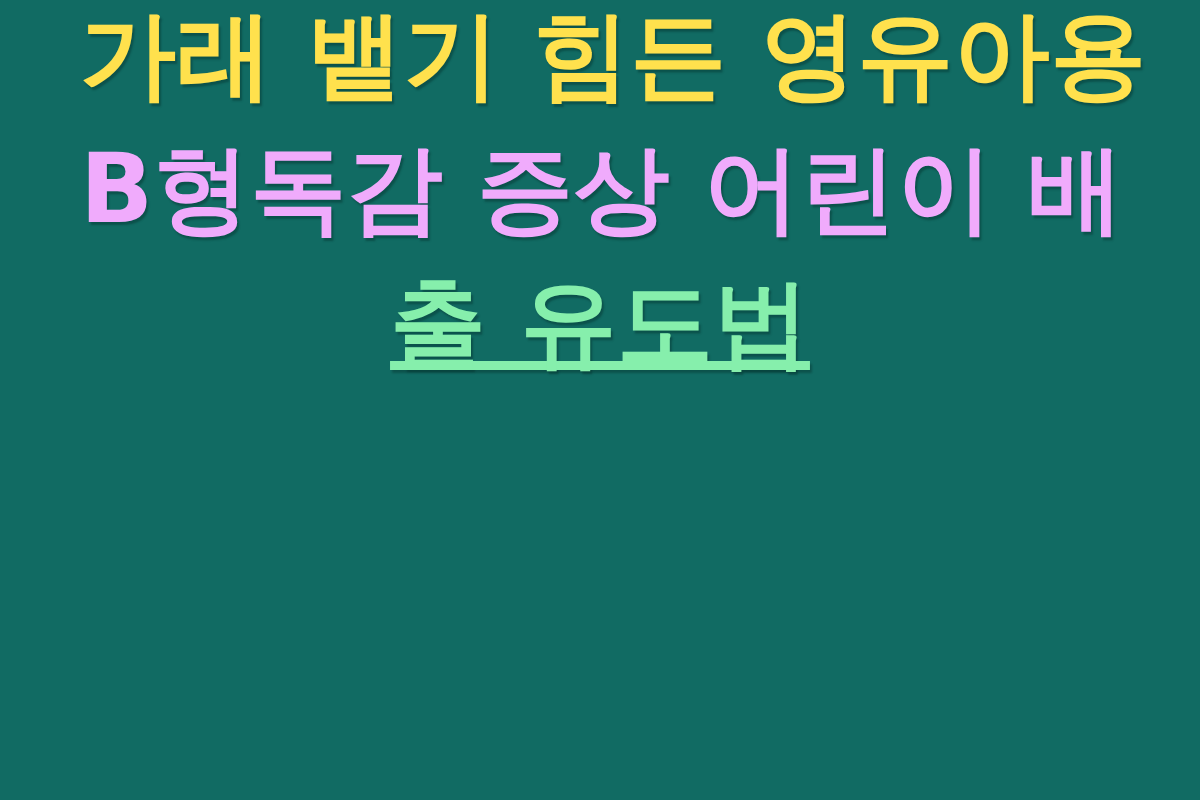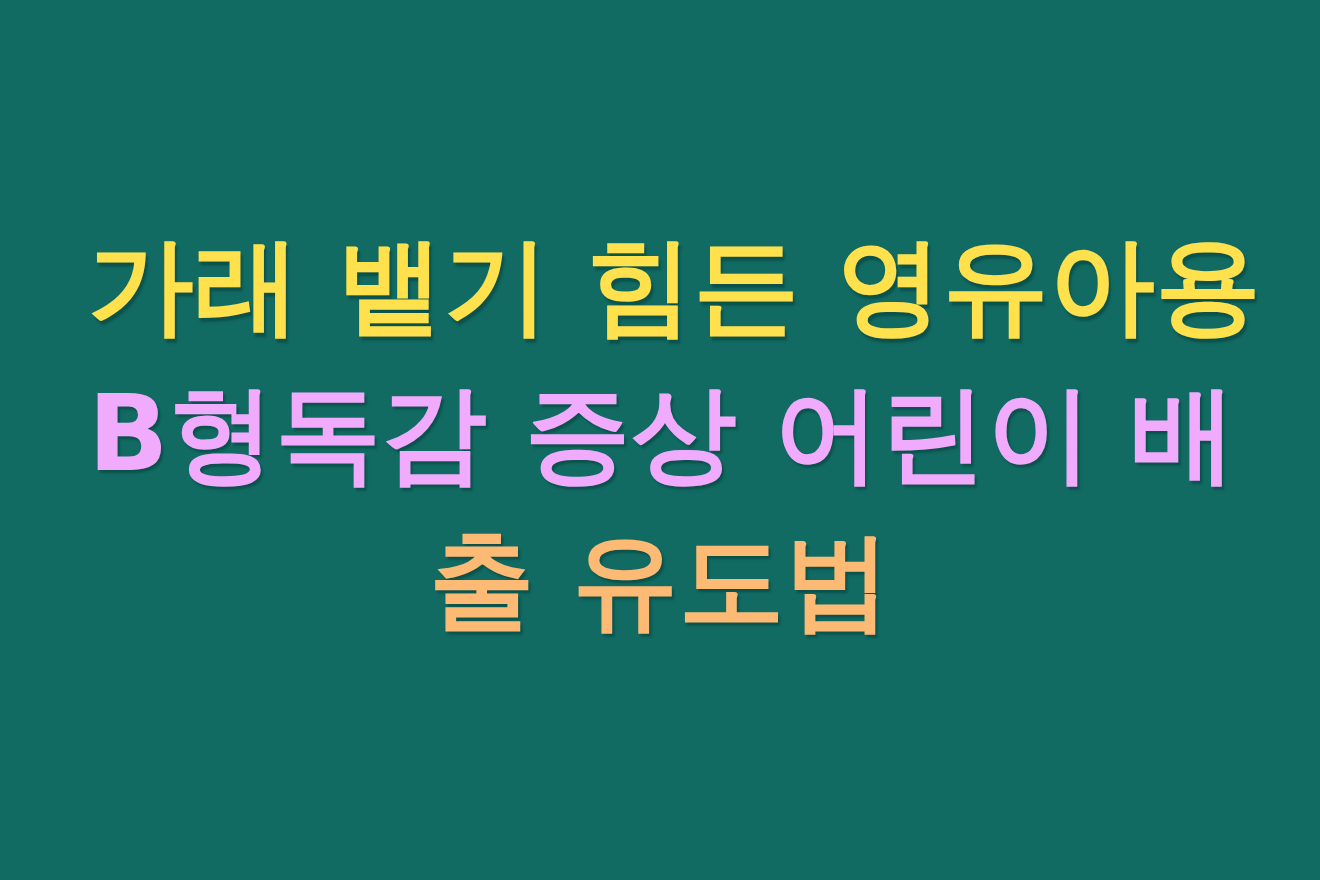--- a/index.html
+++ b/index.html
@@ -12,21 +12,20 @@
     height: 800px;
     overflow: hidden;
     font-family: "DejaVu Sans", "Liberation Sans", sans-serif;
   }
   #title-card {
     position: relative;
     width: 1200px;
     height: 800px;
     background-color: #116B63;
     display: flex;
-    align-items: center;
     justify-content: center;
     box-sizing: border-box;
   }
   #title-block {
     width: 1040px;
     text-align: center;
     
     margin-top: -12px;
   }
   .title-line {
@@ -41,15 +40,15 @@
     text-shadow: 2px 3px 2px rgba(5, 50, 46, 0.45);
   }
 </style>
 </head>
 <body>
 
 <div id="title-card" style="background-color: rgb(17, 107, 99);">
   <div id="title-block">
     <span class="title-line" style="color: rgb(255, 225, 77);">가래 뱉기 힘든 영유아용</span>
     <span class="title-line" style="color: #f0abfc;">B형독감 증상 어린이 배</span>
-    <span class="title-line" style="color: #fdba74;">출 유도법</span>
+    <span class="title-line" style="color: #86efac; text-decoration: underline;">출 유도법</span>
   </div>
 </div>
 
 </body></html>

